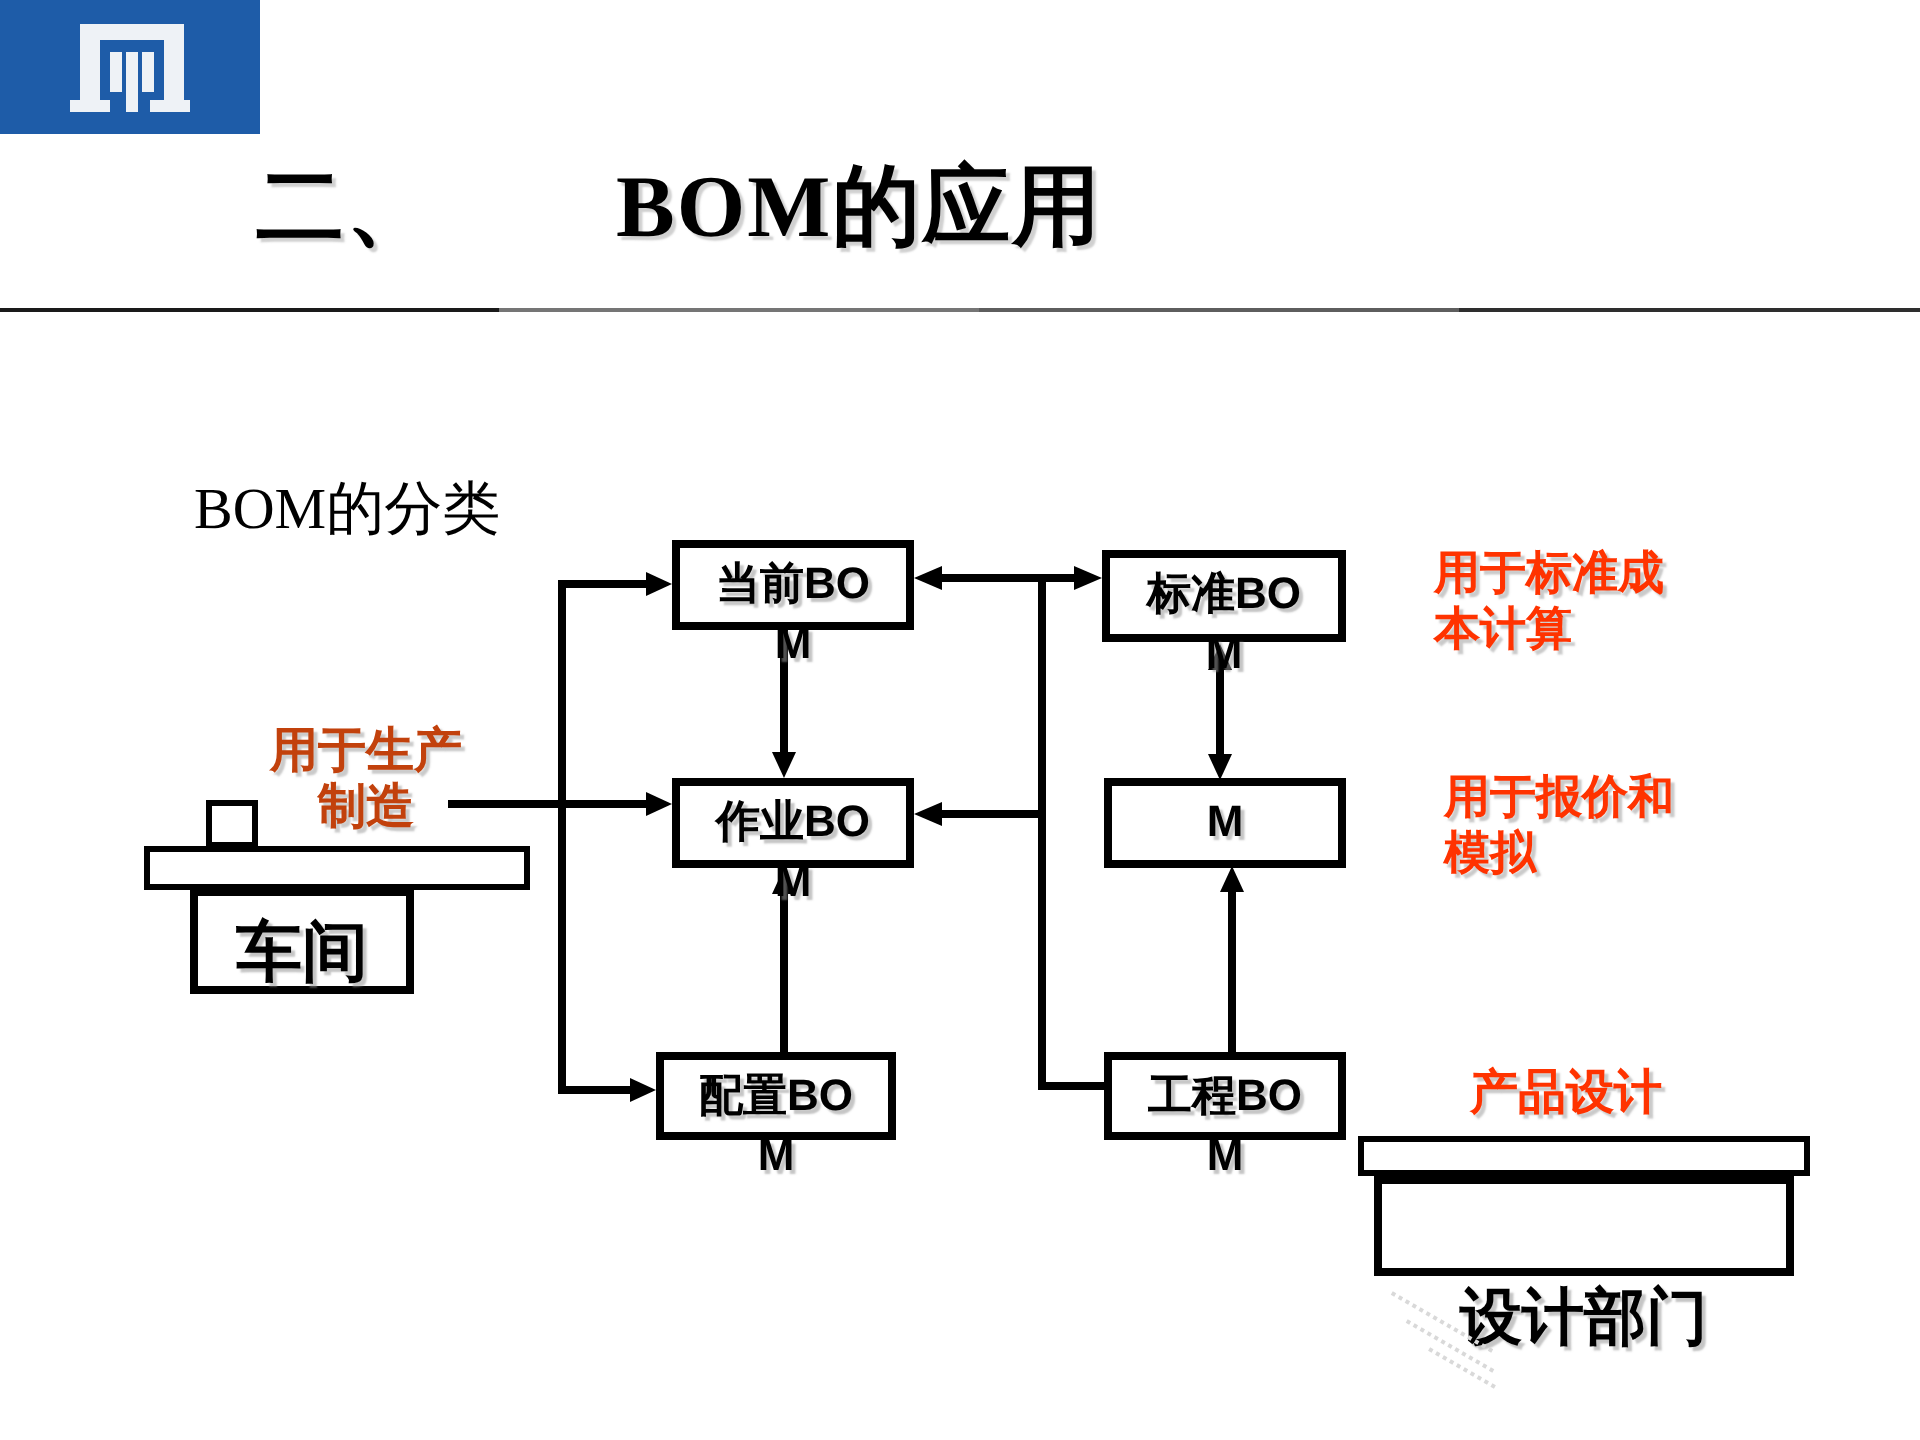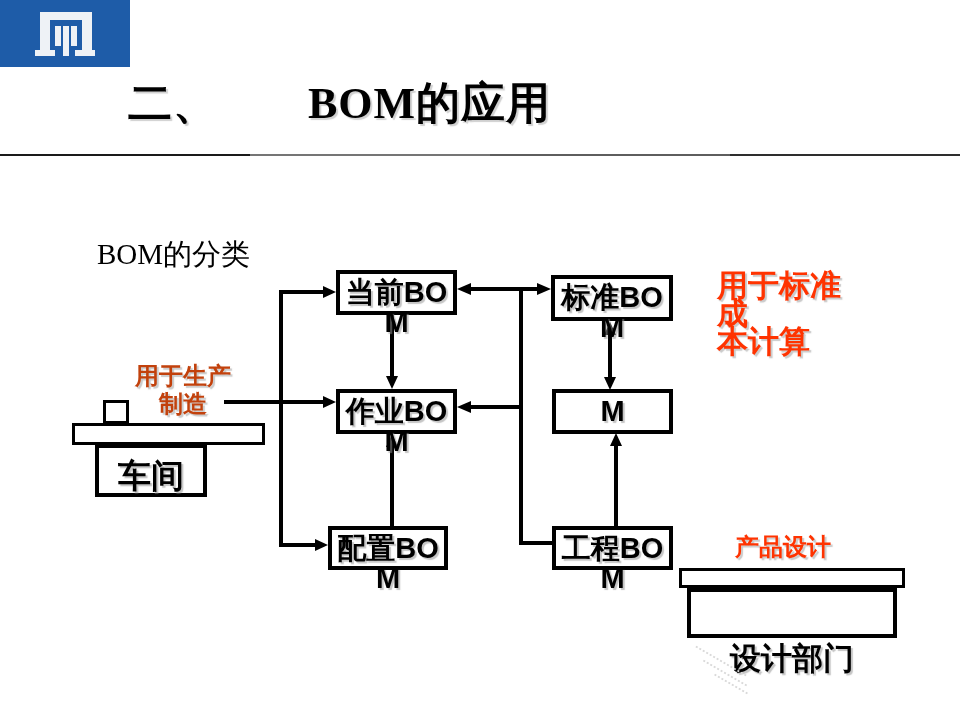--- a/index.html
+++ b/index.html
@@ -24,21 +24,21 @@
   .section-label{
     position:absolute;left:97px;top:203px;
     font-family:"Liberation Serif","DejaVu Serif",serif;
     font-size:29px;font-weight:400;margin-top:32px;
   }
   
   .connectors{position:absolute;left:0;top:0;width:960px;height:720px;}
   
   .bom-box{
     position:absolute;box-sizing:border-box;background:#fff;border:4px solid #000;
-    text-align:center;font-weight:700;font-size:29px;line-height:30px;padding-left:19px;
+    text-align:center;font-weight:700;font-size:22px;line-height:30px;padding-left:19px;
   }
   .bom-box .lbl{position:absolute;left:-4px;right:-4px;top:3px;
     text-shadow:2px 2px 1px rgba(150,150,150,0.55);}
   .bom-box .lbl span{display:block;}
   .b-current    {left:336px;top:270px;width:121px;height:45px;}
   .b-standard   {left:551px;top:275px;width:122px;height:46px;}
   .b-operation  {left:336px;top:389px;width:121px;height:45px;}
   .b-estimated  {left:552px;top:389px;width:121px;height:45px;}
   .b-configured {left:328px;top:526px;width:120px;height:44px;}
   .b-engineering{left:552px;top:526px;width:121px;height:44px;}
@@ -54,21 +54,21 @@
   .ws-label{top:6px;font-size:33px;}
   .dd-bar {left:679px;top:568px;width:226px;height:20px;}
   .dd-main{left:687px;top:588px;width:210px;height:50px;border-width:4px;}
   .dd-label{top:6px;font-size:31px;margin-top:40px;}
   
   .note{position:absolute;font-weight:700;
     text-shadow:2px 2px 1px rgba(150,150,150,0.5);}
   .note span{display:block;}
   .note-production{left:120px;top:362px;width:126px;text-align:center;
     font-size:24px;line-height:28px;color:#c2410c;}
-  .note-red{color:#ff3300;font-size:31px;line-height:28px;}
+  .note-red{color:#ff3300;font-size:23px;line-height:28px;}
   .note-stdcost{left:717px;top:272px;width:150px;}
   .note-quote  {left:722px;top:384px;width:150px;}
   .note-design {left:735px;top:533px;width:150px;font-size:24px;}
   
   .wm{position:absolute;border-top:2px dotted #d9d9d9;}
   .wm1{left:692px;top:660px;width:58px;transform:rotate(30deg);}
   .wm2{left:700px;top:672px;width:50px;transform:rotate(30deg);}
   .wm3{left:712px;top:683px;width:38px;transform:rotate(30deg);}
 </style>
 </head>
@@ -178,20 +178,24 @@
   </div>
 
   <div class="note note-production">
     <span>用于生产</span>
     <span>制造</span>
   </div>
   <div class="note note-red note-stdcost">
     <span>用于标准成</span>
     <span>本计算</span>
   </div>
+  <div class="note note-red note-quote">
+    <span>用于报价和</span>
+    <span>模拟</span>
+  </div>
   <div class="note note-red note-design">
     <span>产品设计</span>
   </div>
 
   <div class="wm wm1"></div>
   <div class="wm wm2"></div>
   <div class="wm wm3"></div>
 
 </div>
 

